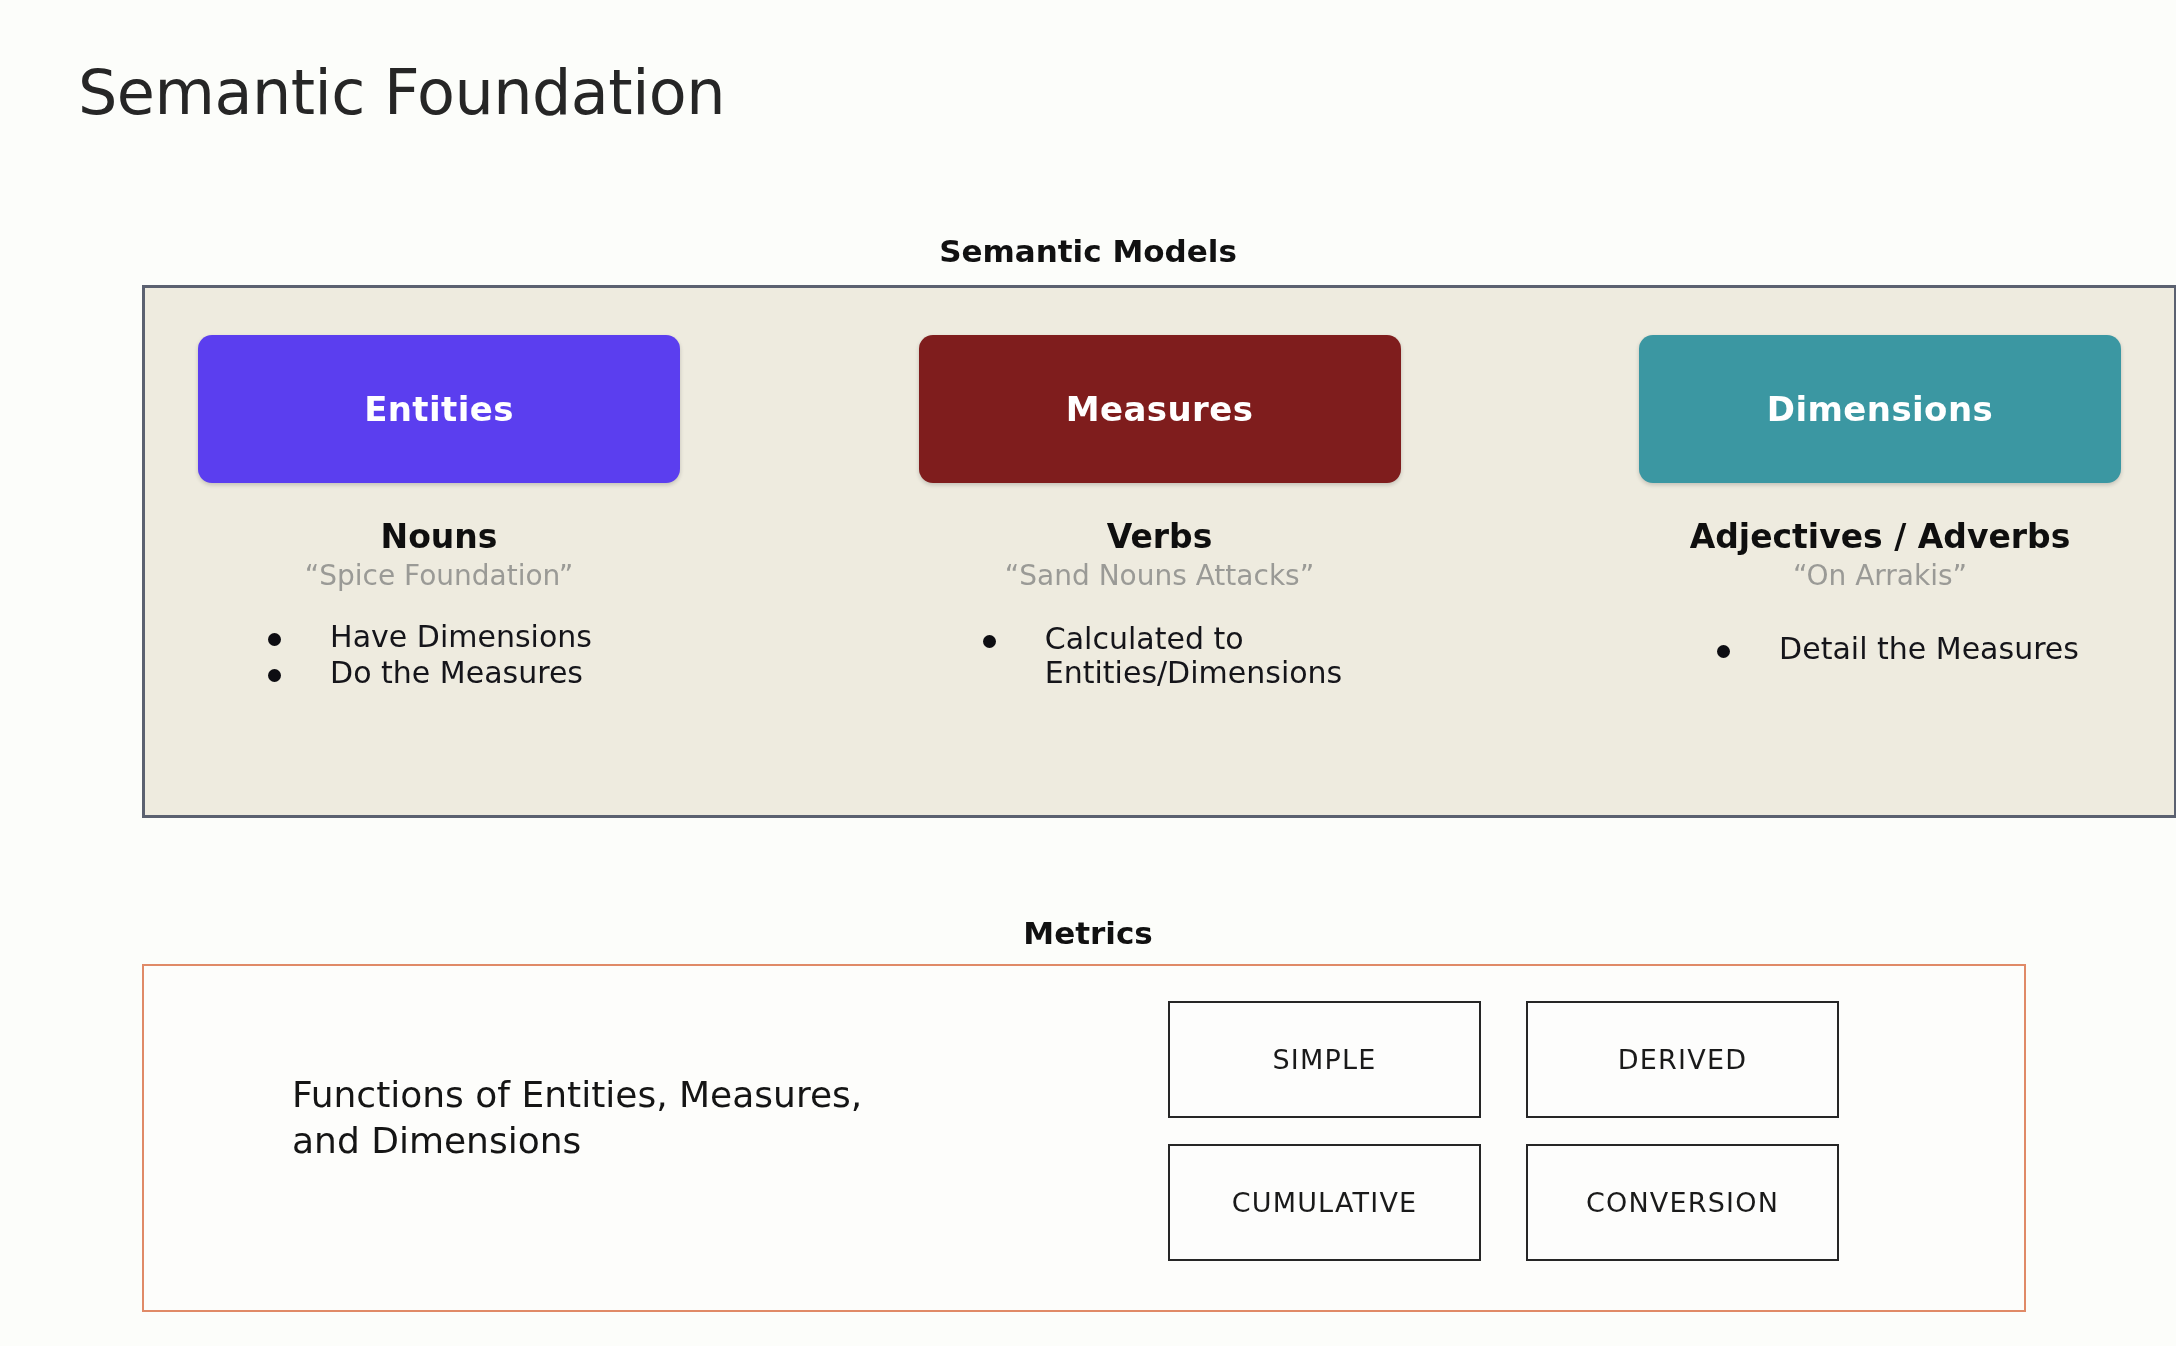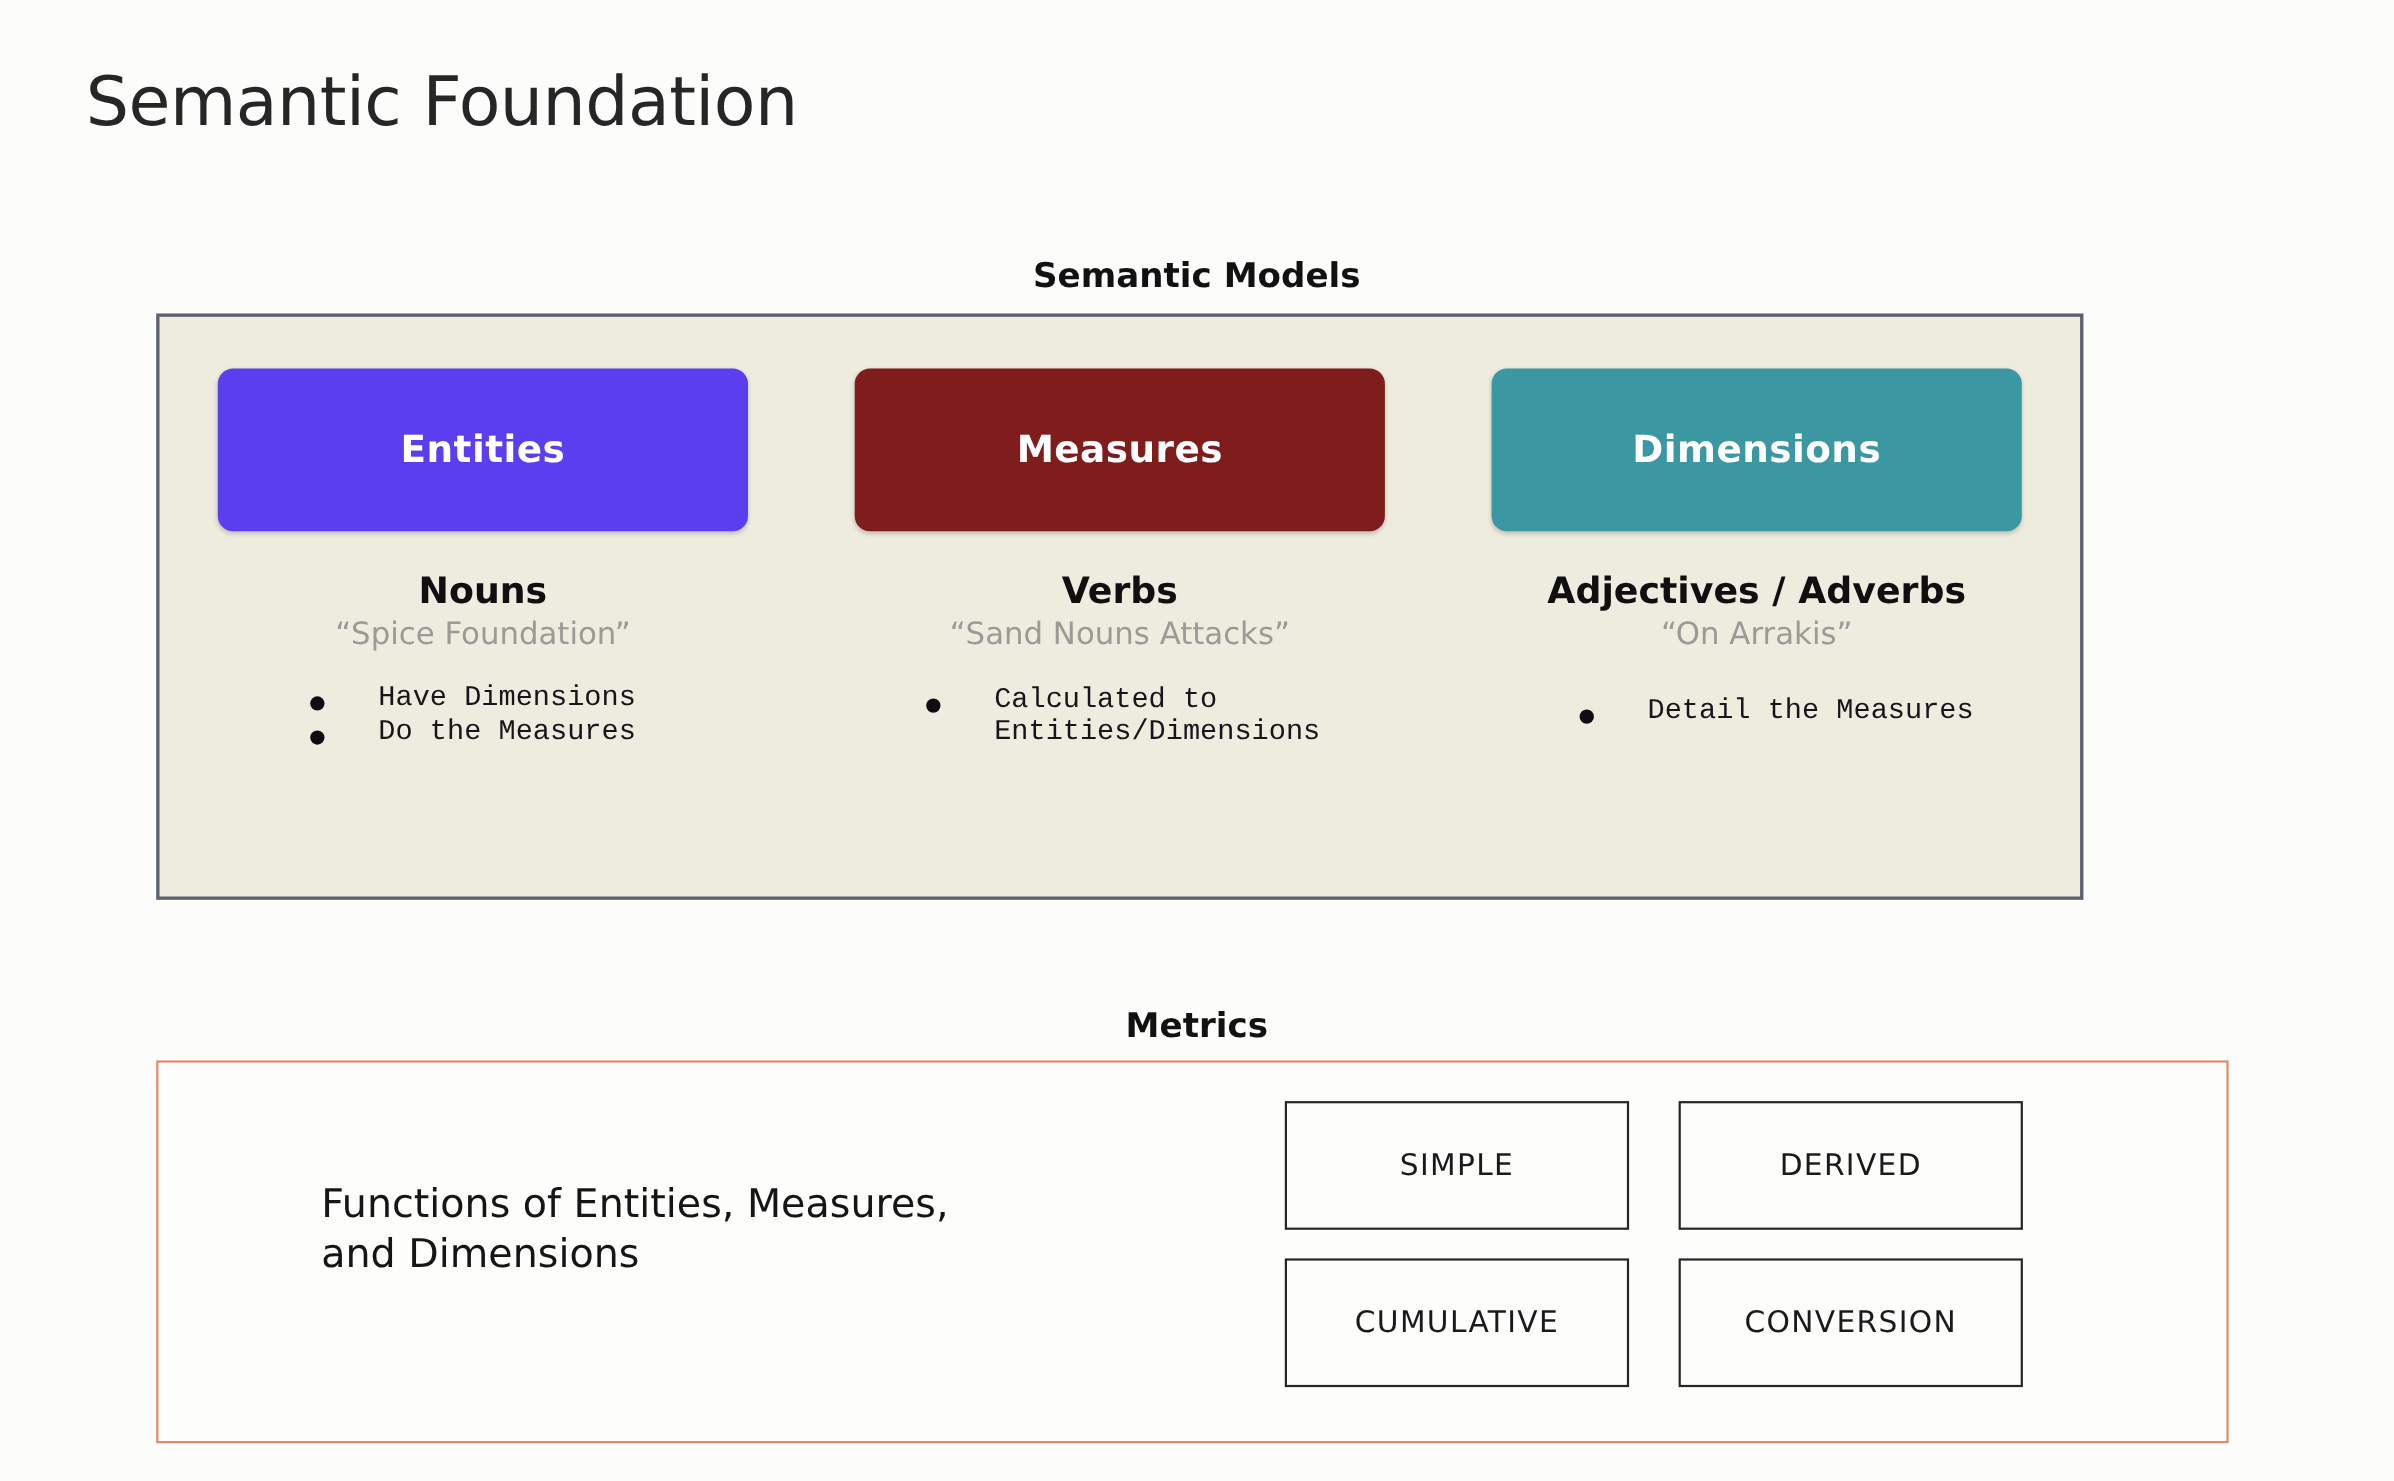--- a/index.html
+++ b/index.html
@@ -38,21 +38,21 @@
     white-space: nowrap;
   }
   #semantic-models-header { left: 0; right: 0; top: 233px; }
   #metrics-header { left: 0; right: 0; top: 915px; }
 
   
   .semantic-panel {
     position: absolute;
     left: 142px;
     top: 285px;
-    width: 1752px;
+    width: 2035px;
     height: 533px;
     background: #EEEBDF;
     border: 3px solid #5b6170;
     box-sizing: border-box;
   }
 
   .columns {
     position: absolute;
     left: 0; top: 0; right: 0; bottom: 0;
     display: flex;
@@ -109,25 +109,24 @@
     list-style: none;
     align-self: center;
   }
   .bullets.offset-left  { margin-top: 28px; margin-left: -18px; }
   .bullets.offset-mid   { margin-top: 30px; margin-left: 6px; }
   .bullets.offset-right { margin-top: 40px; margin-left: 36px; }
 
   .bullets li {
     display: flex;
     align-items: flex-start;
-    font-size: 26px;
+    font-size: 30px;
     line-height: 1.13;
     color: #15151a;
     margin-bottom: 2px;
-    font-family: Liberation Mono, monospace;
   }
   .bullet-dot {
     flex: 0 0 auto;
     width: 13px;
     height: 13px;
     border-radius: 50%;
     background: #0d0d12;
     margin-top: 13px;
     margin-right: 49px;
   }

